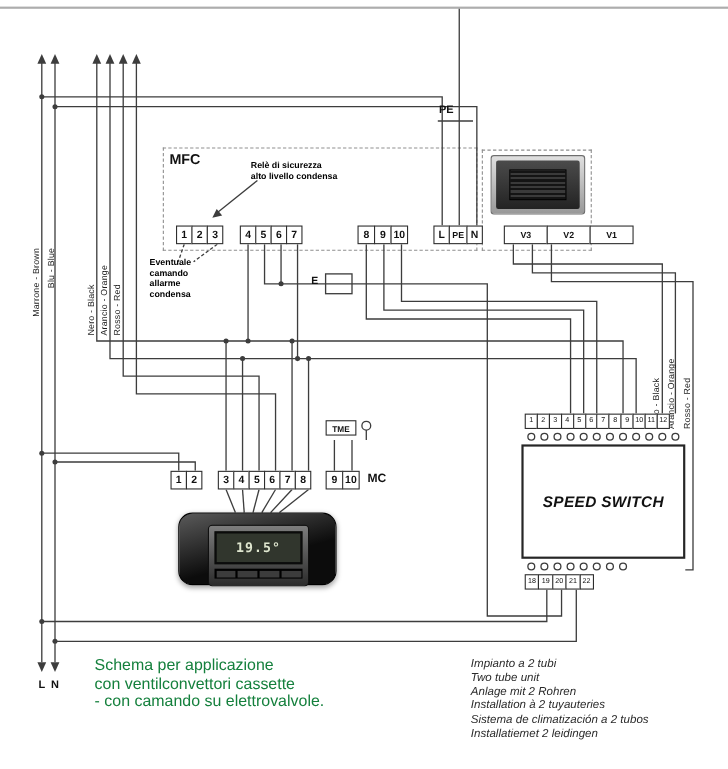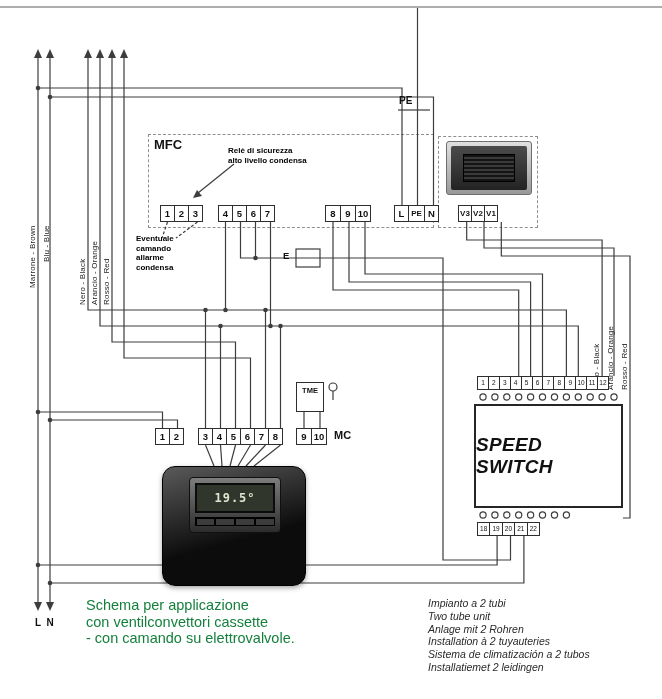--- a/index.html
+++ b/index.html
@@ -6,35 +6,35 @@
   body{background:#fff}
   #canvas{position:relative;width:662px;height:699px;background:#fff;overflow:hidden;
           font-family:"Liberation Sans",sans-serif;color:#111}
   .rule{position:absolute;background:#adadad;z-index:0}
   .dashbox{position:absolute;border:1px dashed #8f8f8f;z-index:0}
   #wires{position:absolute;left:0;top:0;z-index:1}
   .strip{position:absolute;display:flex;z-index:2}
   .tcell{height:17px;border:1px solid #2e2e2e;background:#fff;font-size:9.5px;font-weight:700;
          line-height:15px;text-align:center}
   .tcell + .tcell{margin-left:-1px}
-  .w15{width:15px}.w16{width:16px}.w17{width:17px}.w173{width:14px}
+  .w15{width:15px}.w16{width:16px}.w17{width:17px}.w173{width:40px}
   .sscell{height:14px;width:11.92px;border:1px solid #2e2e2e;background:#fff;font-size:6.5px;
           line-height:12px;text-align:center;font-weight:400}
   .sscell + .sscell{margin-left:-1px}
   .ssb{width:13.4px}
   .rot{position:absolute;transform-origin:0 0;transform:rotate(-90deg);white-space:nowrap;
        font-size:8px;letter-spacing:.2px;color:#1c1c1c;z-index:2}
   .note{position:absolute;font-size:8px;font-weight:700;line-height:9.6px;color:#000;z-index:3}
   .lbl{position:absolute;z-index:3;color:#111}
   .ssbox{position:absolute;left:474px;top:404px;width:149px;height:104px;border:2px solid #262626;
          background:#fff;z-index:2;display:flex;align-items:center;justify-content:center}
-  .ssbox span{font-style:italic;font-weight:700;font-size:19px;letter-spacing:.3px}
-  .tmebox{position:absolute;left:296px;top:382px;width:28px;height:30px;border:1px solid #2e2e2e;
+  .ssbox span{font-style:italic;font-weight:700;font-size:14px;letter-spacing:.3px}
+  .tmebox{position:absolute;left:296px;top:382px;width:28px;height:14px;border:1px solid #2e2e2e;
           background:#fff;font-size:7.5px;font-weight:700;line-height:16px;text-align:center;z-index:2}
-  .thermo{position:absolute;left:162px;top:466px;width:144px;height:120px;border-radius:13px;z-index:2;
+  .thermo{position:absolute;left:162px;top:466px;width:144px;height:66px;border-radius:13px;z-index:2;
           background:linear-gradient(165deg,#5a5a5a,#0c0c0c 60%);border:1px solid #000;
           box-shadow:0 2px 5px rgba(0,0,0,.35)}
   .thermo .module{position:absolute;left:26px;top:10px;width:92px;height:56px;border-radius:4px;
           background:linear-gradient(#7d7d7d,#2c2c2c);border:1px solid #101010}
   .thermo .lcd{position:absolute;left:32px;top:16px;width:80px;height:30px;background:#31362d;
           border:2px solid #0b0b0b;color:#dfe6cf;text-align:center;line-height:26px;
           font-family:"DejaVu Sans Mono",monospace;font-size:12px;font-weight:700;letter-spacing:1px}
   .thermo .btns{position:absolute;left:32px;top:50px;width:80px;height:9px;background:#000;
           display:flex;gap:2px;padding:1.5px}
   .thermo .btns i{flex:1;background:#3c3c3c}

